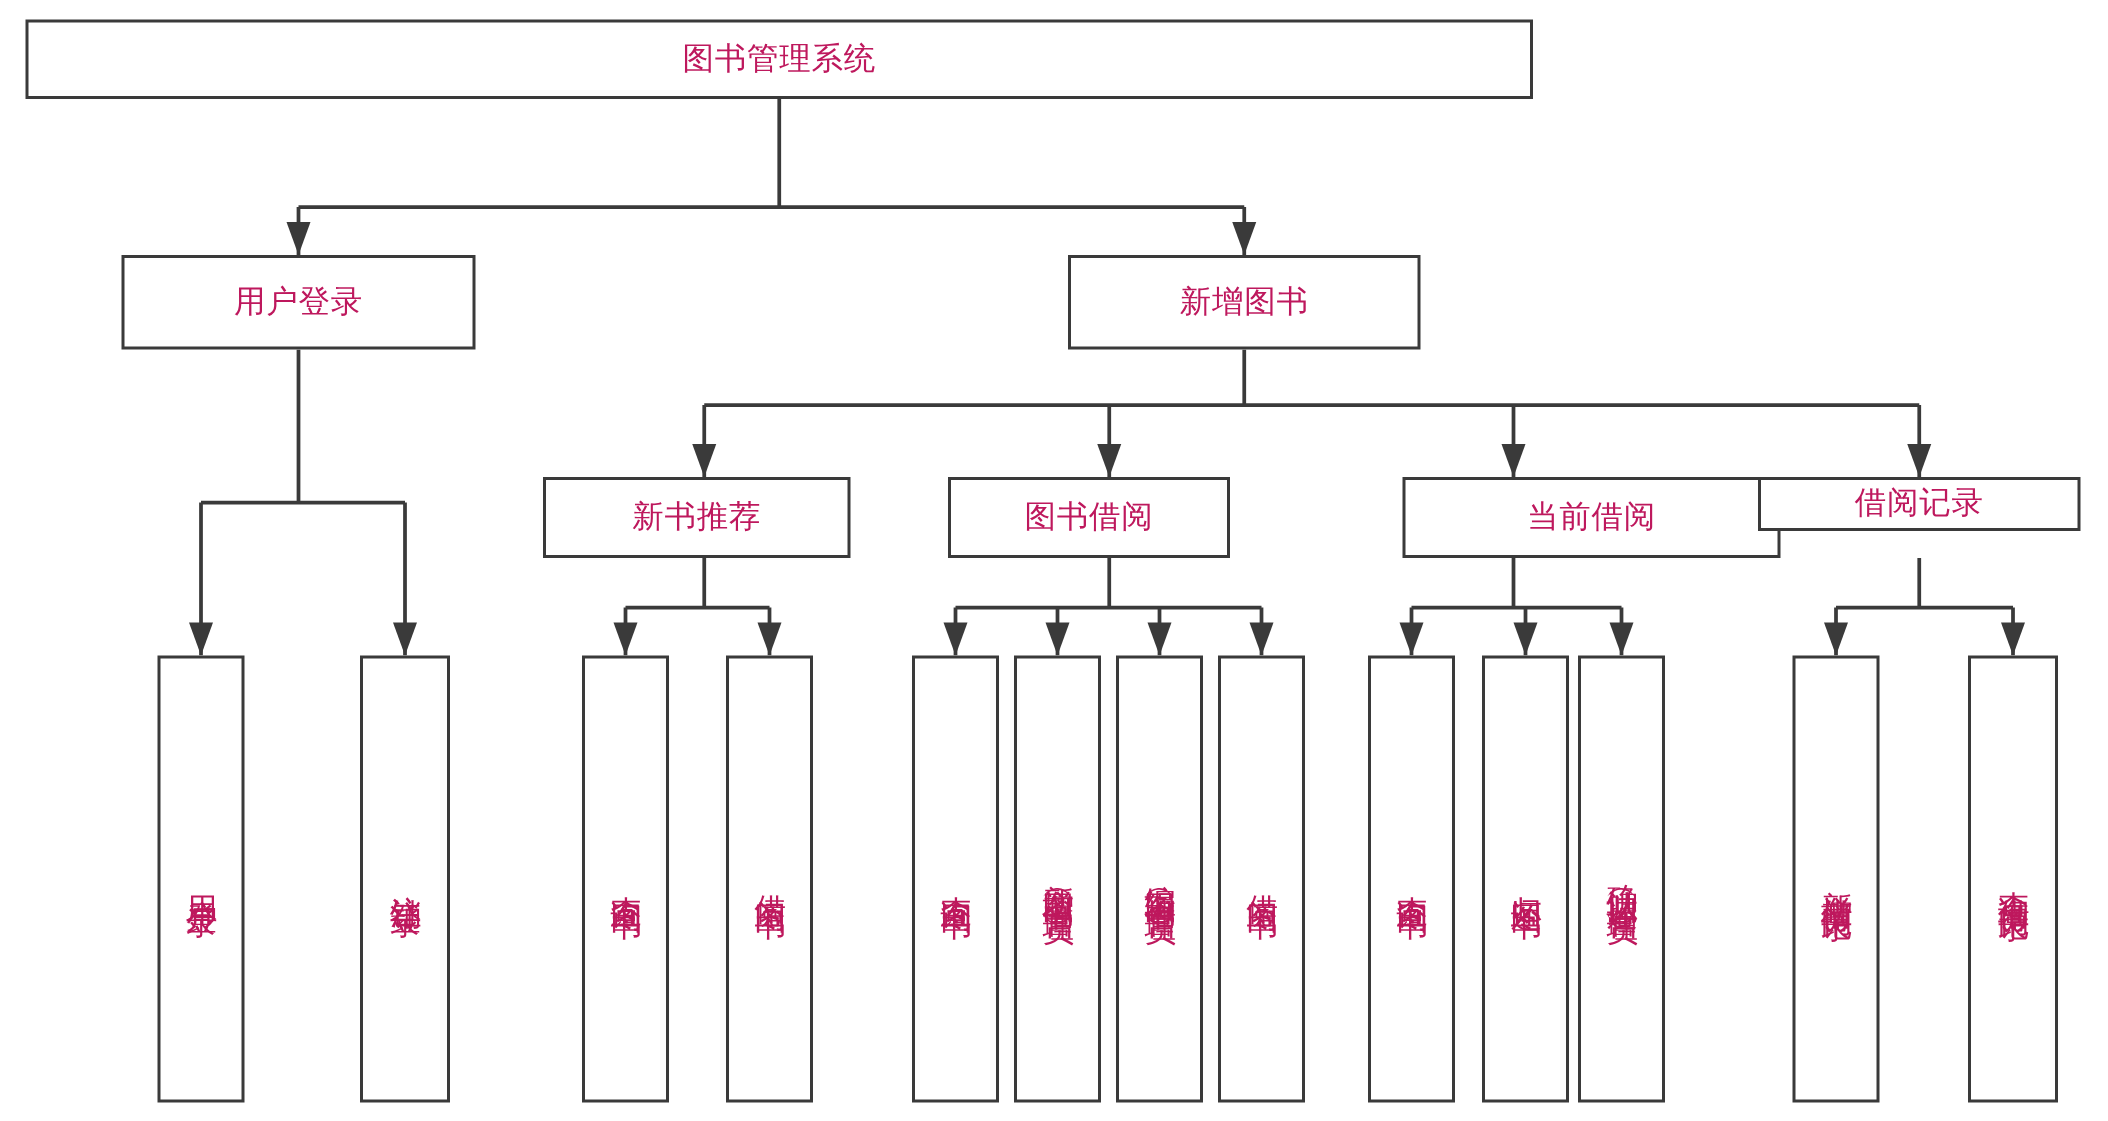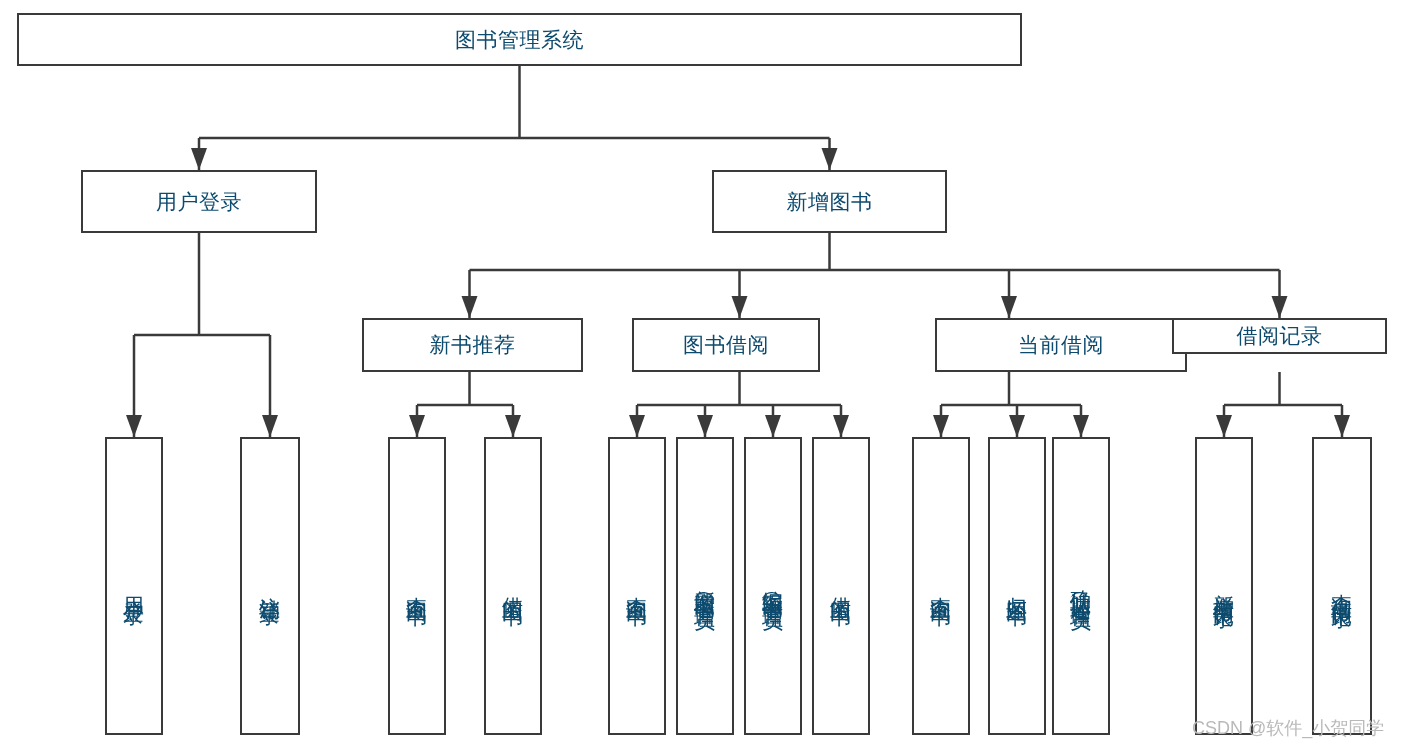--- a/index.html
+++ b/index.html
@@ -28,21 +28,21 @@
     position: absolute;
     box-sizing: border-box;
     background: #ffffff;
     border: 2px solid #3a3a3a;
     display: flex;
     align-items: center;
     justify-content: center;
     z-index: 2;
   }
   .node-label {
-    color: #0c4a6e;
+    color: #be185d;
     text-align: center;
     line-height: 1.12;
     white-space: pre;
   }
   .node.horizontal .node-label {
     font-size: 21px;
     letter-spacing: 0.5px;
   }
   .node.root .node-label {
     font-size: 21px;
@@ -128,21 +128,21 @@
   <div id="node-layer">
       <div class="node horizontal root" style="left: 17px; top: 13px; width: 1005px; height: 53px;">
         <span class="node-label">图书管理系统</span>
       </div>
       <div class="node horizontal" style="left: 81px; top: 170px; width: 236px; height: 63px;">
         <span class="node-label">用户登录</span>
       </div>
       <div class="node horizontal" style="left: 712px; top: 170px; width: 235px; height: 63px;">
         <span class="node-label">新增图书</span>
       </div>
-      <div class="node horizontal" style="left: 362px; top: 318px; width: 221px; height: 54px;">
+      <div class="node horizontal" style="left: 362px; top: 318px; width: 205px; height: 54px;">
         <span class="node-label">新书推荐</span>
       </div>
       <div class="node horizontal" style="left: 632px; top: 318px; width: 188px; height: 54px;">
         <span class="node-label">图书借阅</span>
       </div>
       <div class="node horizontal" style="left: 935px; top: 318px; width: 252px; height: 54px;">
         <span class="node-label">当前借阅</span>
       </div>
       <div class="node horizontal" style="left: 1172px; top: 318px; width: 215px; height: 36px;">
         <span class="node-label">借阅记录</span>
@@ -180,14 +180,13 @@
       <div class="node vertical" style="left: 1052px; top: 437px; width: 58px; height: 298px;">
         <span class="node-label">确认归还（管理员）</span>
       </div>
       <div class="node vertical" style="left: 1195px; top: 437px; width: 58px; height: 298px;">
         <span class="node-label">新增借阅记录</span>
       </div>
       <div class="node vertical" style="left: 1312px; top: 437px; width: 60px; height: 298px;">
         <span class="node-label">查询借阅记录</span>
       </div>
     </div>
-  <div class="watermark" style="left: 1192px; top: 716px;">CSDN @软件_小贺同学</div>
 </div>
 
 </body></html>

